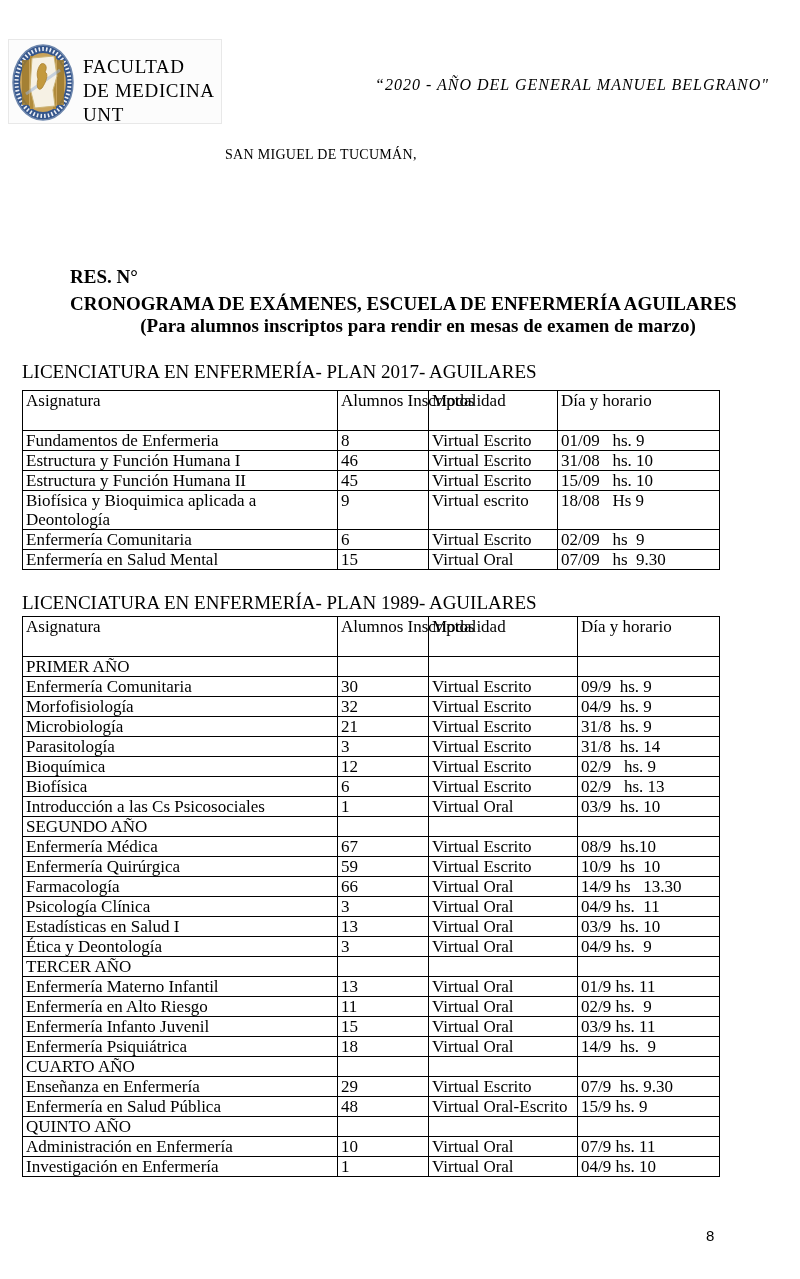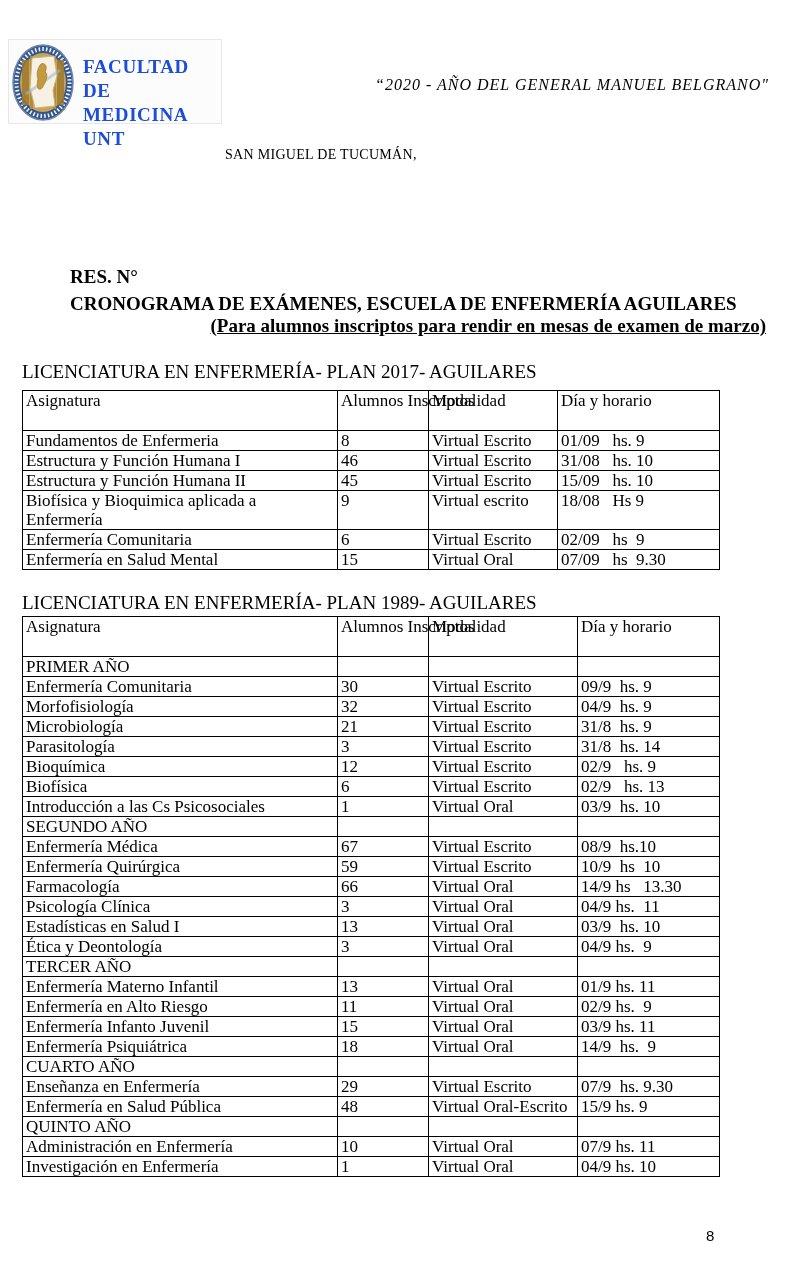--- a/index.html
+++ b/index.html
@@ -12,34 +12,34 @@
   }
   
   .logo-box {
     position:absolute; left:8px; top:39px; width:214px; height:85px;
     background:#fcfcfc; border:1px solid #e8e8e8;
   }
   .seal { position:absolute; left:3px; top:4px; width:62px; height:77px; }
   .logo-text {
     position:absolute; left:74px; top:15px;
     font-size:19px; line-height:24px; letter-spacing:0.6px;
-    color:#1d4ed8; font-weight:700;
+    color:#000000; font-weight:400;
   }
   .motto {
     position:absolute; left:348px; top:76px; width:445px;
     font-style:italic; font-size:16px; letter-spacing:1px; font-weight:500;margin-left:27px;
   }
   .city-line {
     position:absolute; left:225px; top:147px;
     font-size:14px; letter-spacing:0.3px;
   }
   .res-block { position:absolute; left:22px; top:266px; width:696px; font-weight:bold;margin-left:48px; }
   .res-number { font-size:19px; line-height:22px; margin-bottom:5px; }
   .doc-title { font-size:19px; line-height:22px; }
-  .doc-subtitle { font-size:19px; line-height:22px; text-align:right;text-decoration:underline; }
+  .doc-subtitle { font-size:19px; line-height:22px; text-align:center; }
 
   .tbl-title { position:absolute; left:22px; font-weight:normal; font-size:19px; }
   .tbl-title.t1 { top:361px; }
   .tbl-title.t2 { top:592px; }
 
   table.tbl {
     position:absolute; left:22px; width:697px;
     border-collapse:collapse; table-layout:fixed;
     font-size:17px;
   }
@@ -129,21 +129,21 @@
           <td>Virtual Escrito</td>
           <td>31/08   hs. 10</td>
         </tr>
         <tr>
           <td>Estructura y Función Humana II</td>
           <td>45</td>
           <td>Virtual Escrito</td>
           <td>15/09   hs. 10</td>
         </tr>
         <tr>
-          <td>Biofísica y Bioquimica aplicada a Enfermería</td>
+          <td>Biofísica y Bioquimica aplicada a Deontología</td>
           <td>9</td>
           <td>Virtual escrito</td>
           <td>18/08   Hs 9</td>
         </tr>
         <tr>
           <td>Enfermería Comunitaria</td>
           <td>6</td>
           <td>Virtual Escrito</td>
           <td>02/09   hs  9</td>
         </tr>

